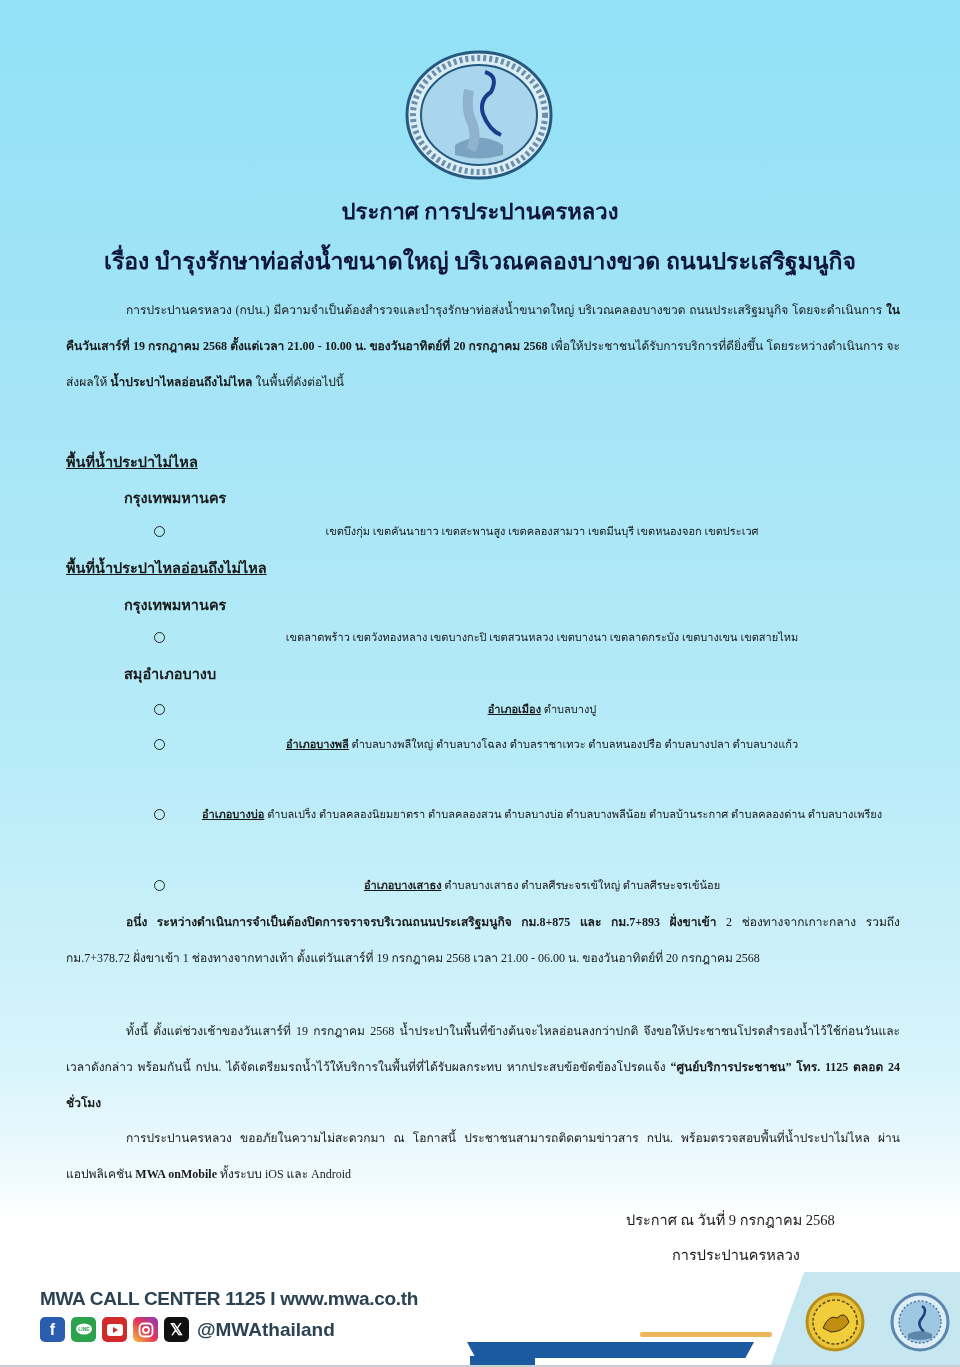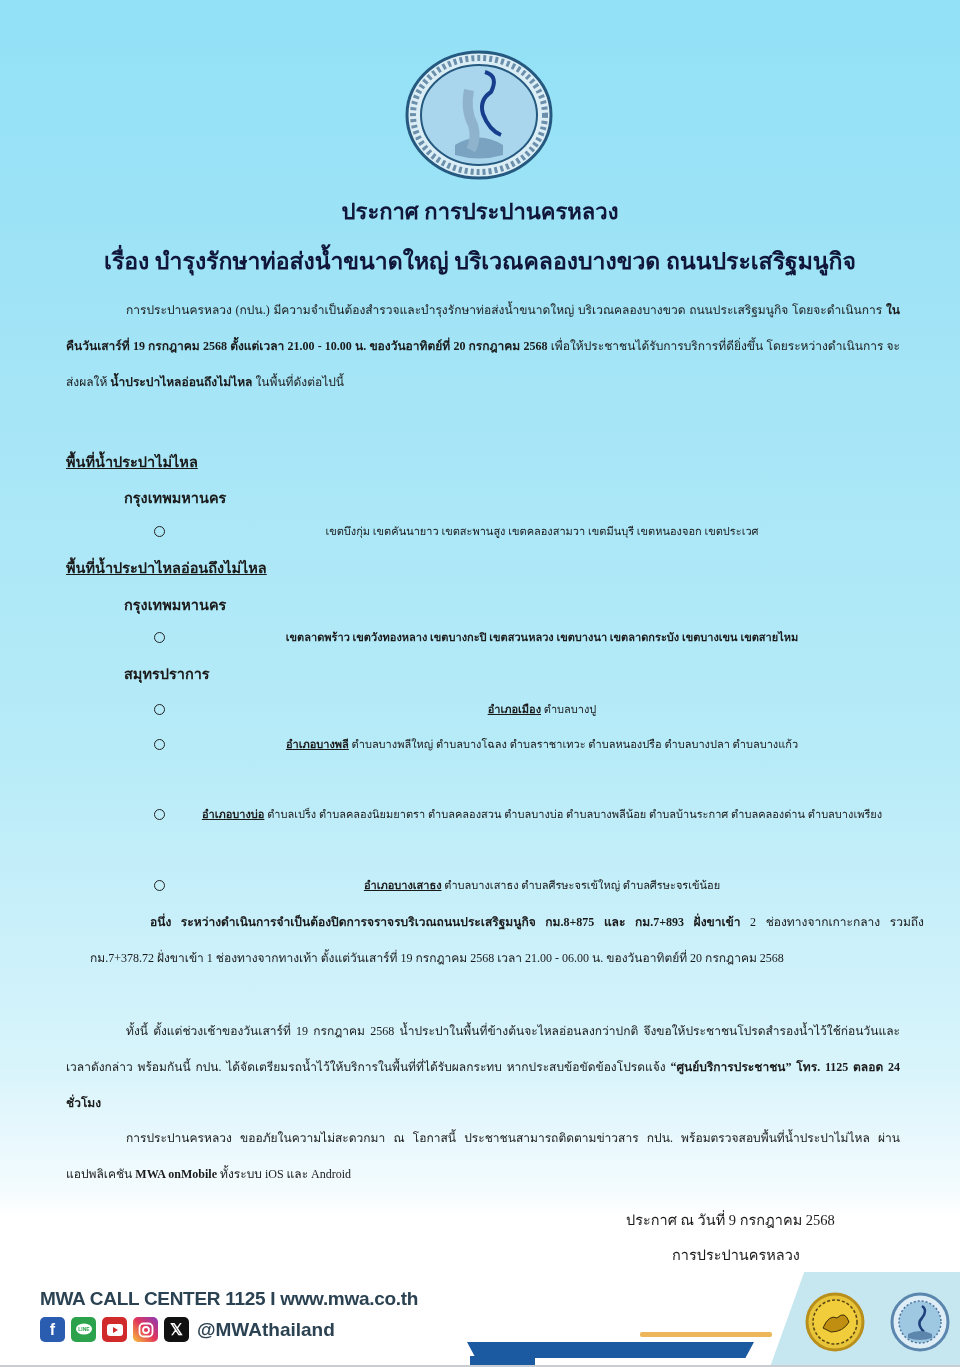--- a/index.html
+++ b/index.html
@@ -101,43 +101,43 @@
 
   <div class="heading" style="top:450px;">พื้นที่น้ำประปาไม่ไหล</div>
   <div class="sub" style="top:486px;">กรุงเทพมหานคร</div>
   <div class="bullet" style="top:513px;">
     <span class="dot"></span>
     <span>เขตบึงกุ่ม เขตคันนายาว เขตสะพานสูง เขตคลองสามวา เขตมีนบุรี เขตหนองจอก เขตประเวศ</span>
   </div>
 
   <div class="heading" style="top:556px;text-decoration:underline;">พื้นที่น้ำประปาไหลอ่อนถึงไม่ไหล</div>
   <div class="sub" style="top:593px;">กรุงเทพมหานคร</div>
-  <div class="bullet" style="top:619px;font-weight:bold;">
+  <div class="bullet" style="top:619px;">
     <span class="dot"></span>
     <span>เขตลาดพร้าว เขตวังทองหลาง เขตบางกะปิ เขตสวนหลวง เขตบางนา เขตลาดกระบัง เขตบางเขน เขตสายไหม</span>
   </div>
-  <div class="sub" style="top:662px;">สมุทรปราการ</div>
+  <div class="sub" style="top:662px;">สมุอำเภอบางบ</div>
   <div class="bullet" style="top:691px;">
     <span class="dot"></span>
     <span class="dist">อำเภอเมือง</span><span> ตำบลบางปู</span>
   </div>
   <div class="bullet" style="top:726px;">
     <span class="dot"></span>
     <span class="dist">อำเภอบางพลี</span><span> ตำบลบางพลีใหญ่ ตำบลบางโฉลง ตำบลราชาเทวะ ตำบลหนองปรือ ตำบลบางปลา ตำบลบางแก้ว</span>
   </div>
   <div class="bullet" style="top:796px;">
     <span class="dot"></span>
     <span class="dist">อำเภอบางบ่อ</span><span> ตำบลเปร็ง ตำบลคลองนิยมยาตรา ตำบลคลองสวน ตำบลบางบ่อ ตำบลบางพลีน้อย ตำบลบ้านระกาศ ตำบลคลองด่าน ตำบลบางเพรียง</span>
   </div>
   <div class="bullet" style="top:867px;">
     <span class="dot"></span>
     <span class="dist">อำเภอบางเสาธง</span><span> ตำบลบางเสาธง ตำบลศีรษะจรเข้ใหญ่ ตำบลศีรษะจรเข้น้อย</span>
   </div>
 
-  <div class="para indent" style="top:904px;margin-left:24px;">
+  <div class="para indent" style="top:904px;">
     <span class="b">อนึ่ง ระหว่างดำเนินการจำเป็นต้องปิดการจราจรบริเวณถนนประเสริฐมนูกิจ กม.8+875 และ กม.7+893 ฝั่งขาเข้า</span><span> 2 ช่องทางจากเกาะกลาง รวมถึง กม.7+378.72 ฝั่งขาเข้า 1 ช่องทางจากทางเท้า ตั้งแต่วันเสาร์ที่ 19 กรกฎาคม 2568 เวลา 21.00 - 06.00 น. ของวันอาทิตย์ที่ 20 กรกฎาคม 2568</span>
   </div>
 
   <div class="para indent" style="top:1013px;">
     <span>ทั้งนี้ ตั้งแต่ช่วงเช้าของวันเสาร์ที่ 19 กรกฎาคม 2568 น้ำประปาในพื้นที่ข้างต้นจะไหลอ่อนลงกว่าปกติ จึงขอให้ประชาชนโปรดสำรองน้ำไว้ใช้ก่อนวันและเวลาดังกล่าว พร้อมกันนี้ กปน. ได้จัดเตรียมรถน้ำไว้ให้บริการในพื้นที่ที่ได้รับผลกระทบ หากประสบข้อขัดข้องโปรดแจ้ง </span><span class="b">“ศูนย์บริการประชาชน” โทร. 1125 ตลอด 24 ชั่วโมง</span>
   </div>
 
   <div class="para indent" style="top:1120px;">
     <span>การประปานครหลวง ขออภัยในความไม่สะดวกมา ณ โอกาสนี้ ประชาชนสามารถติดตามข่าวสาร กปน. พร้อมตรวจสอบพื้นที่น้ำประปาไม่ไหล ผ่านแอปพลิเคชัน </span><span class="b">MWA onMobile</span><span> ทั้งระบบ iOS และ Android</span>
   </div>

